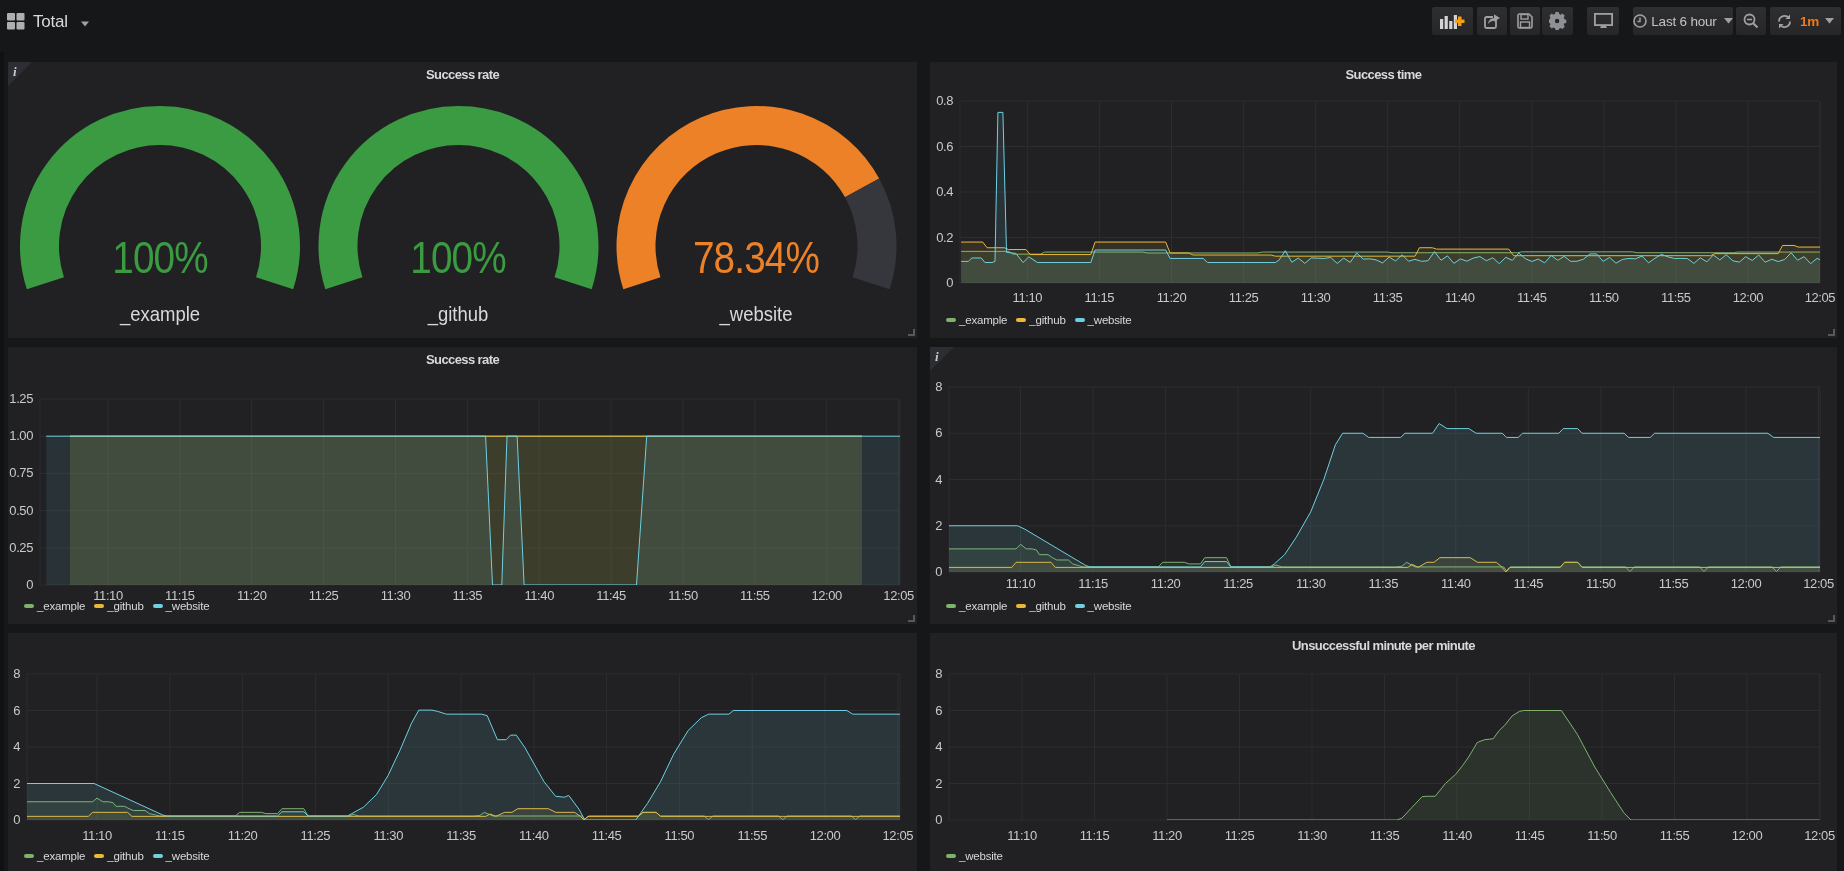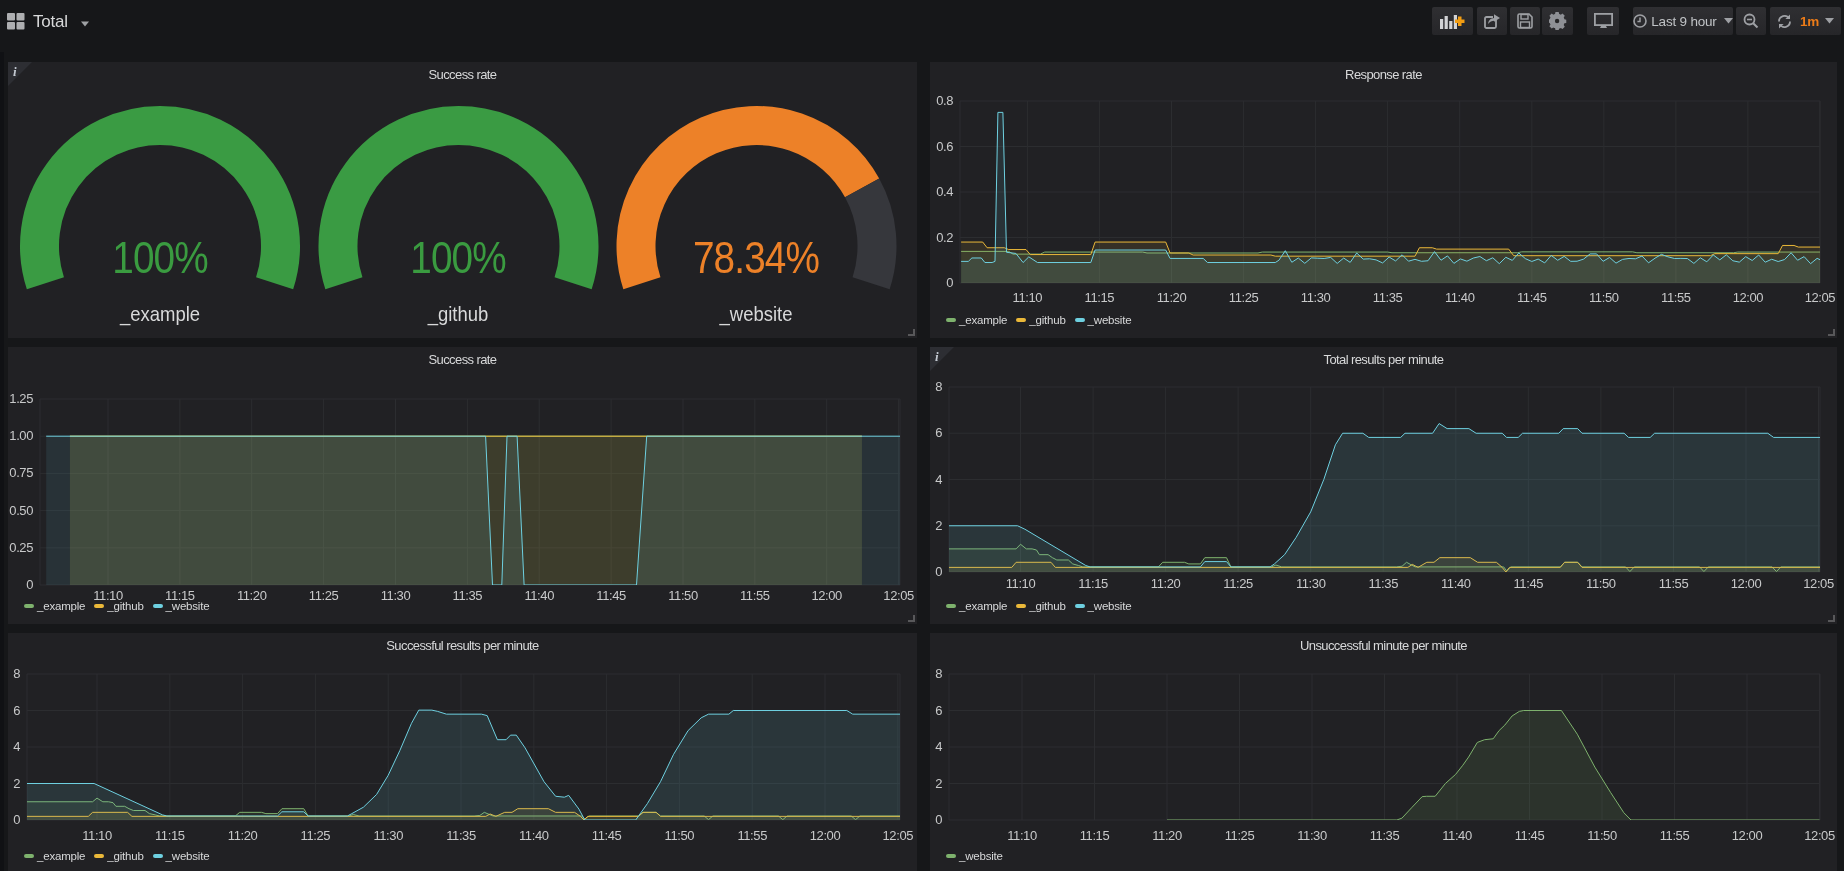--- a/index.html
+++ b/index.html
@@ -5,21 +5,21 @@
   font-family:"Liberation Sans", sans-serif; }
 .navbar { position:absolute; left:0; top:0; width:1844px; height:52px; background:#161719; }
 .gridicon { position:absolute; left:7px; top:13px; }
 .dtitle { position:absolute; left:33px; top:13px; font-size:17px; line-height:17px; color:#d8d9da; letter-spacing:-0.2px; }
 .dcaret { position:absolute; left:81px; top:21px; }
 .btn { position:absolute; top:7px; height:28px; background:linear-gradient(180deg,#2f2f32,#262629);
   border-radius:2px; display:flex; align-items:center; justify-content:center; }
 .btxt { font-size:13.5px; color:#c0c3c6; letter-spacing:-0.2px; white-space:nowrap; }
 .panel { position:absolute; background:#212124; overflow:hidden; }
 .ptitle { position:absolute; left:0; right:0; top:5px; text-align:center; font-size:13px;
-  font-weight:400; color:#d8d9da; letter-spacing:-0.6px; }
+  font-weight:700; color:#d8d9da; letter-spacing:-0.6px; }
 .ax { font-size:13px; fill:#c8c9ca; font-family:"Liberation Sans",sans-serif; letter-spacing:-0.4px; }
 .legend { position:absolute; display:flex; align-items:center; }
 .ldash { width:10px; height:4px; border-radius:2px; margin-right:3px; display:inline-block; }
 .lname { font-size:11.5px; color:#d8d9da; margin-right:9px; letter-spacing:-0.2px; }
 .icorner { position:absolute; left:0; top:0; width:0; height:0;
   border-top:24px solid #2d2e33; border-right:24px solid transparent; }
 .iletter { position:absolute; left:5px; top:2px; font-family:"Liberation Serif",serif;
   font-style:italic; font-weight:700; font-size:13px; color:#c3c9d1; }
 .rhandle { position:absolute; right:2px; bottom:2px; width:7px; height:7px;
   border-right:2px solid #58585a; border-bottom:2px solid #58585a; }
@@ -76,21 +76,21 @@
     <svg width="19" height="16" viewBox="0 0 19 16">
       <rect x="0.9" y="0.9" width="17.2" height="11.2" fill="none" stroke="#9ea0a4" stroke-width="1.8"></rect>
       <path d="M7 13 h5 l1 2 h-7 Z" fill="#9ea0a4"></path>
     </svg>
   </div>
   <div class="btn" style="left:1633px;width:100px">
     <svg width="14" height="14" viewBox="0 0 14 14" style="margin-right:4px">
       <circle cx="7" cy="7" r="6" fill="none" stroke="#9ea0a4" stroke-width="1.6"></circle>
       <path d="M7 3.5 V7.4 H4.4" fill="none" stroke="#9ea0a4" stroke-width="1.5"></path>
     </svg>
-    <span class="btxt">Last 9 hour</span>
+    <span class="btxt">Last 6 hour</span>
     <svg width="9" height="5.5" viewBox="0 0 10 6" style="margin-left:7px">
         <path d="M0 0 L10 0 L5 6 Z" fill="#9ea0a4"></path>
       </svg>
   </div>
   <div class="btn" style="left:1736px;width:30px">
     <svg width="16" height="16" viewBox="0 0 16 16">
       <circle cx="6.5" cy="6.5" r="5" fill="none" stroke="#9ea0a4" stroke-width="1.8"></circle>
       <line x1="4" y1="6.5" x2="9" y2="6.5" stroke="#9ea0a4" stroke-width="1.6"></line>
       <line x1="10.2" y1="10.2" x2="14.5" y2="14.5" stroke="#9ea0a4" stroke-width="2"></line>
     </svg>
@@ -121,21 +121,21 @@
       </svg></div>
     <div class="gval" style="left:32px;color:#3A9B40">100%</div>
     <div class="gval" style="left:330px;color:#3A9B40">100%</div>
     <div class="gval" style="left:628px;color:#ED8128">78.34%</div>
     <div class="glab" style="left:32px">_example</div>
     <div class="glab" style="left:330px">_github</div>
     <div class="glab" style="left:628px">_website</div>
     <div class="rhandle"></div>
   </div>
 <div class="panel" style="left:930px;top:62px;width:907px;height:276px">
-    <div class="ptitle">Response rate</div>
+    <div class="ptitle">Success time</div>
     <div style="position:absolute;left:0;top:0"><svg width="907" height="276" viewBox="0 0 907 276">
         <defs>
           <clipPath id="cp2">
             <rect x="30" y="39" width="860" height="182"></rect>
           </clipPath>
         </defs>
         <line x1="30" y1="39.0" x2="890" y2="39.0" stroke="#2c2d30" stroke-width="1"></line>
 <line x1="30" y1="84.5" x2="890" y2="84.5" stroke="#2c2d30" stroke-width="1"></line>
 <line x1="30" y1="130.0" x2="890" y2="130.0" stroke="#2c2d30" stroke-width="1"></line>
 <line x1="30" y1="175.5" x2="890" y2="175.5" stroke="#2c2d30" stroke-width="1"></line>
@@ -247,21 +247,20 @@
       <span class="ldash" style="background:#EAB839"></span>
       <span class="lname">_github</span>
       <span class="ldash" style="background:#6ED0E0"></span>
       <span class="lname">_website</span>
     </div>
     <div class="rhandle"></div>
   </div>
 <div class="panel" style="left:930px;top:347px;width:907px;height:277px">
     <div class="icorner"></div>
     <div class="iletter">i</div>
-    <div class="ptitle">Total results per minute</div>
     <div style="position:absolute;left:0;top:0"><svg width="907" height="277" viewBox="0 0 907 277">
         <defs>
           <clipPath id="cp4">
             <rect x="19" y="40" width="871" height="185"></rect>
           </clipPath>
         </defs>
         <line x1="19" y1="40.0" x2="890" y2="40.0" stroke="#2c2d30" stroke-width="1"></line>
 <line x1="19" y1="86.2" x2="890" y2="86.2" stroke="#2c2d30" stroke-width="1"></line>
 <line x1="19" y1="132.5" x2="890" y2="132.5" stroke="#2c2d30" stroke-width="1"></line>
 <line x1="19" y1="178.8" x2="890" y2="178.8" stroke="#2c2d30" stroke-width="1"></line>
@@ -308,21 +307,20 @@
       <span class="ldash" style="background:#7EB26D"></span>
       <span class="lname">_example</span>
       <span class="ldash" style="background:#EAB839"></span>
       <span class="lname">_github</span>
       <span class="ldash" style="background:#6ED0E0"></span>
       <span class="lname">_website</span>
     </div>
     <div class="rhandle"></div>
   </div>
 <div class="panel" style="left:8px;top:633px;width:909px;height:250px">
-    <div class="ptitle">Successful results per minute</div>
     <div style="position:absolute;left:0;top:0"><svg width="909" height="250" viewBox="0 0 909 250">
         <defs>
           <clipPath id="cp5">
             <rect x="19" y="41" width="873" height="146"></rect>
           </clipPath>
         </defs>
         <line x1="19" y1="41.0" x2="892" y2="41.0" stroke="#2c2d30" stroke-width="1"></line>
 <line x1="19" y1="77.5" x2="892" y2="77.5" stroke="#2c2d30" stroke-width="1"></line>
 <line x1="19" y1="114.0" x2="892" y2="114.0" stroke="#2c2d30" stroke-width="1"></line>
 <line x1="19" y1="150.5" x2="892" y2="150.5" stroke="#2c2d30" stroke-width="1"></line>

